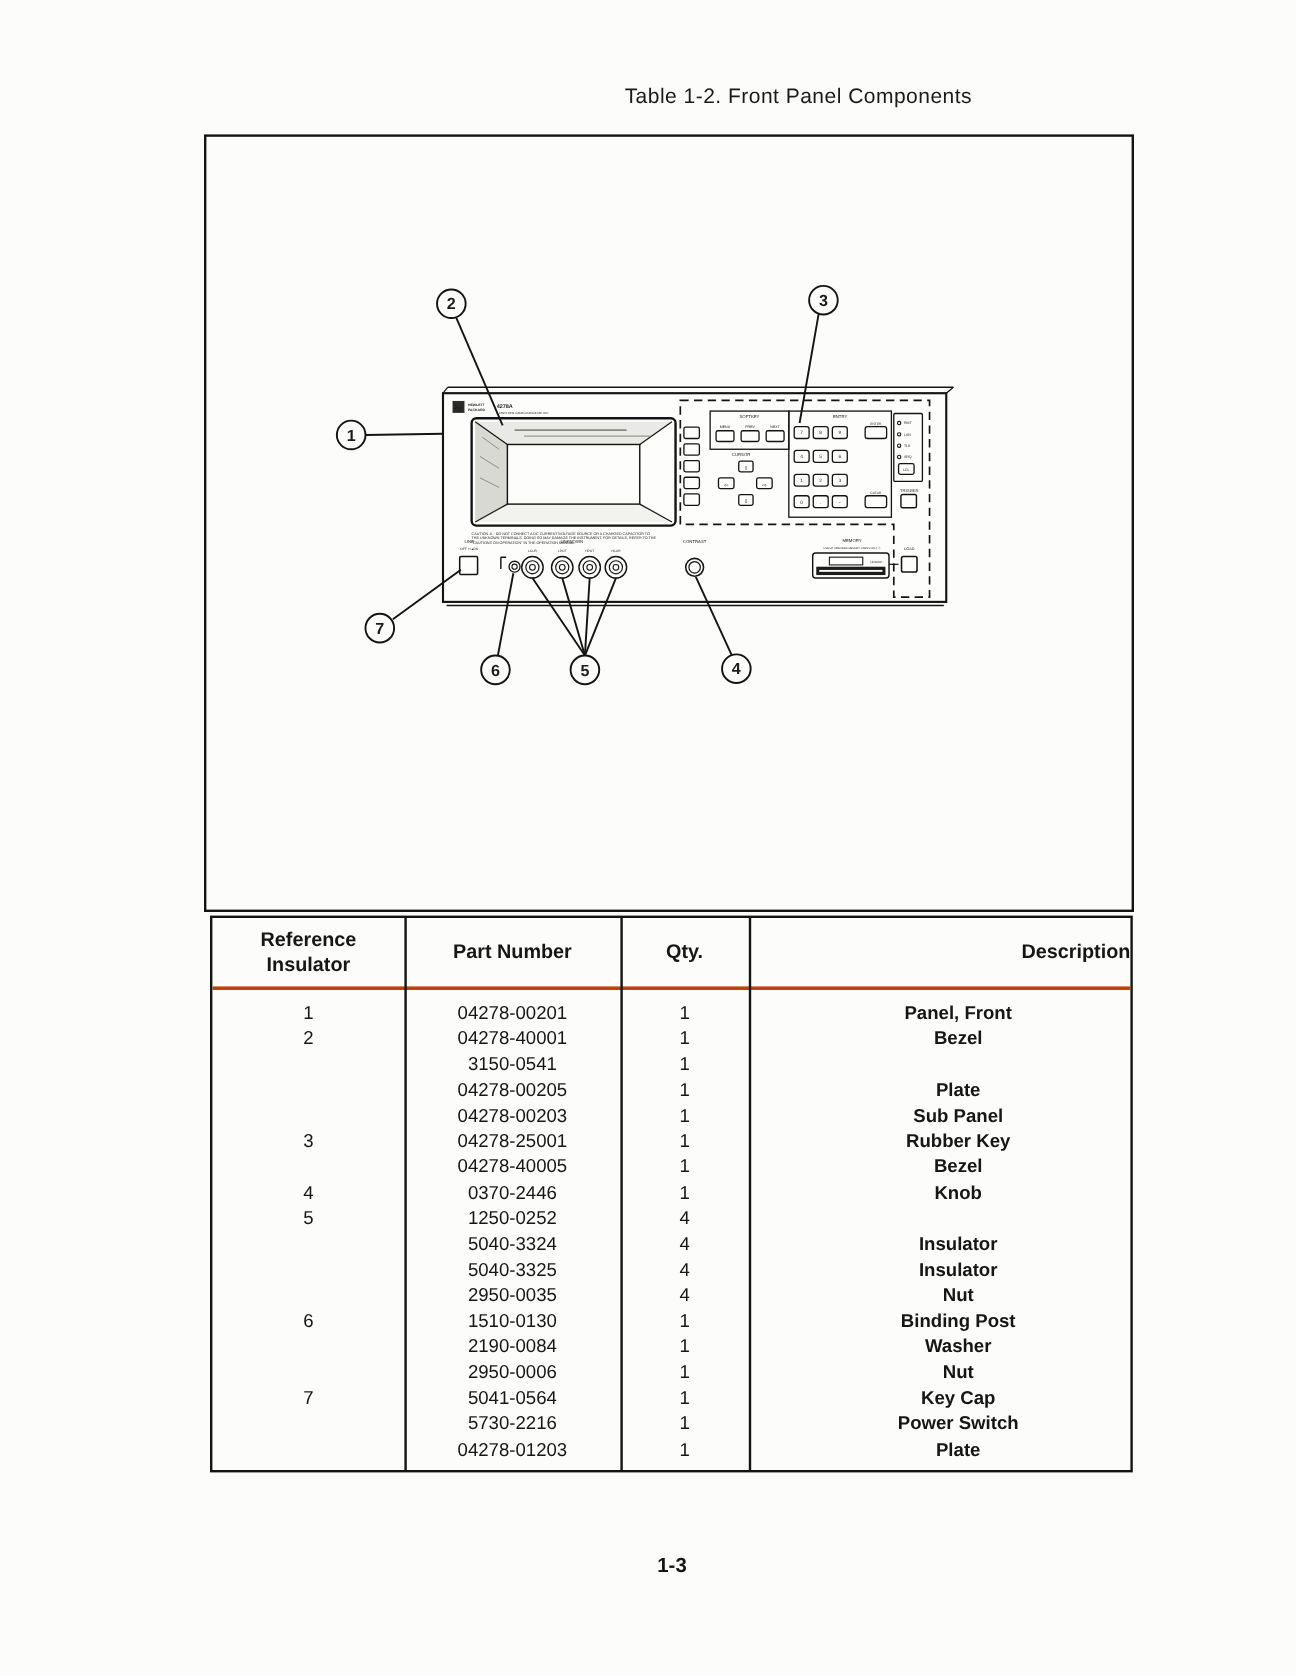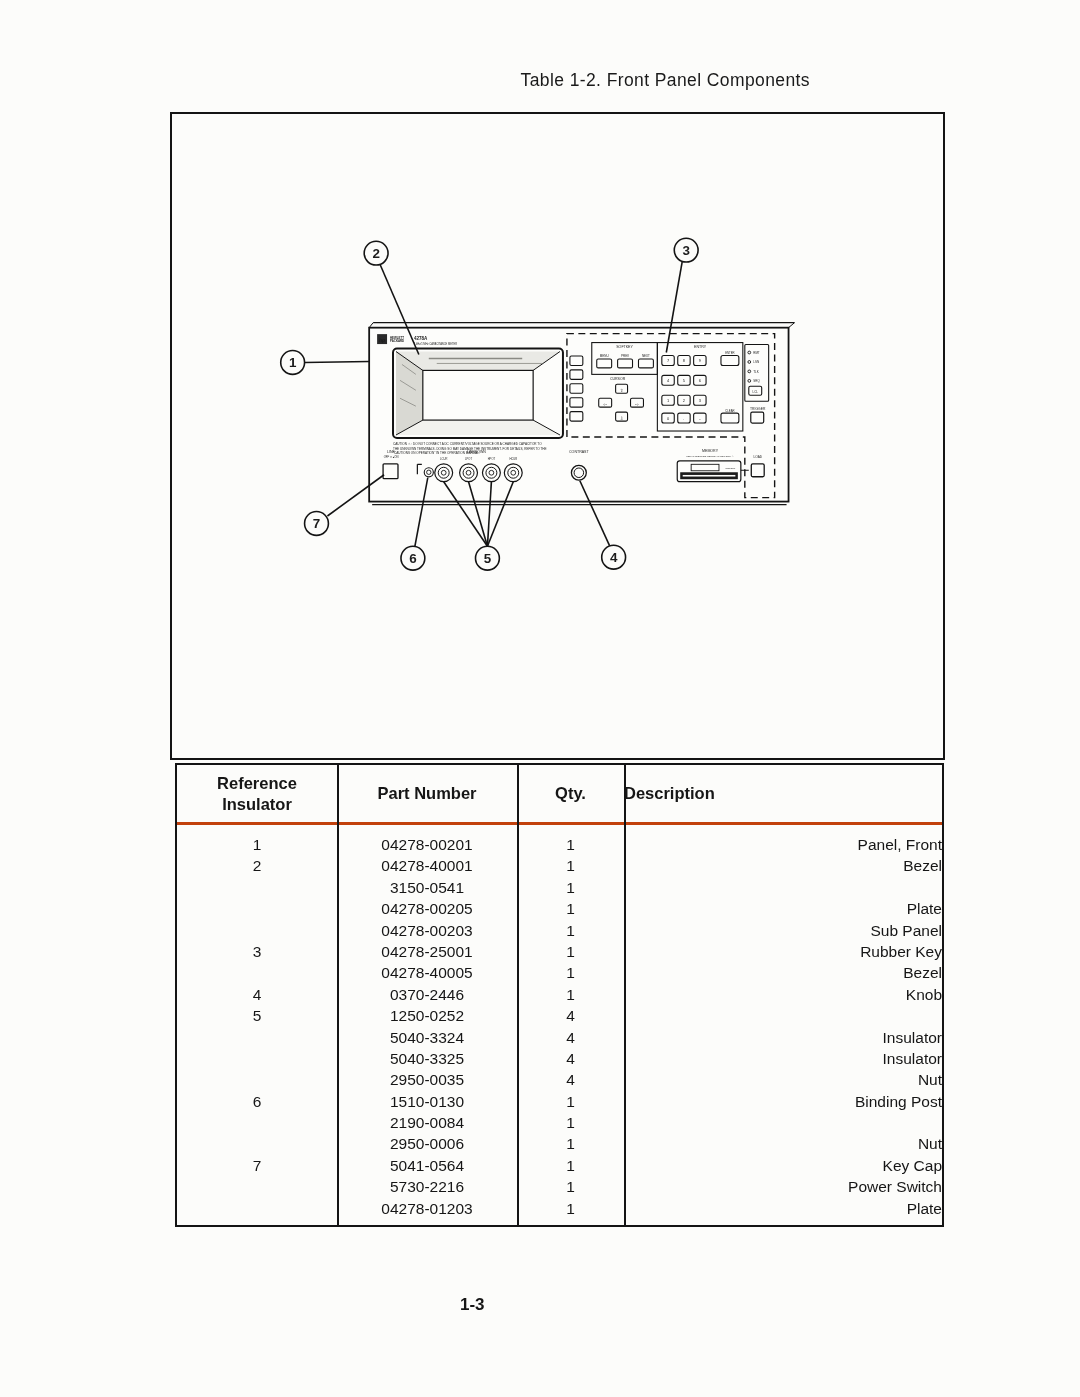--- a/index.html
+++ b/index.html
@@ -23,32 +23,32 @@
   .parts-table{
     left:175px;top:763px;width:765px;height:460px;
     border:2.5px solid #141414;
   }
   .thead{
     display:grid;grid-template-columns:160px 180px 107px 1fr;
     height:57px;border-bottom:3px solid #c2410c;
     align-items:center;font-weight:bold;font-size:16.5px;
   }
   .thead .hc{text-align:center;line-height:1.25;}
-  .thead .hdesc{text-align:left;}
+  .thead .hdesc{text-align:right;}
   .tbody{padding-top:9px;}
   .trow{
     display:grid;grid-template-columns:160px 180px 107px 1fr;
     height:21.4px;line-height:21.4px;font-size:15.5px;
   }
   .tcell{white-space:nowrap;}
   .tcell.ref,.tcell.qty,.tcell.part{text-align:center;}
-  .tcell.desc{text-align:right;padding-left:31px;}
+  .tcell.desc{text-align:center;padding-left:31px;font-weight:bold;}
   .vline{position:absolute;top:0;bottom:0;width:1.5px;background:#141414;}
   .page-number{
-    left:460px;top:1295px;width:200px;
+    left:460px;top:1295px;width:200px;text-align:center;
     font-weight:bold;font-size:17px;
   }
 </style>
 </head>
 <body>
 
 <div class="abs doc-title">Table 1-2. Front Panel Components</div>
 
 <div class="abs figure-box">
   <svg width="767" height="640" viewBox="0 0 771 644" xmlns="http://www.w3.org/2000/svg">
@@ -360,20 +360,21 @@
       <div class="trow">
         <div class="tcell ref">6</div>
         <div class="tcell part">1510-0130</div>
         <div class="tcell qty">1</div>
         <div class="tcell desc">Binding Post</div>
       </div>
       <div class="trow">
         <div class="tcell ref"></div>
         <div class="tcell part">2190-0084</div>
         <div class="tcell qty">1</div>
+        <div class="tcell desc">Washer</div>
       </div>
       <div class="trow">
         <div class="tcell ref"></div>
         <div class="tcell part">2950-0006</div>
         <div class="tcell qty">1</div>
         <div class="tcell desc">Nut</div>
       </div>
       <div class="trow">
         <div class="tcell ref">7</div>
         <div class="tcell part">5041-0564</div>

